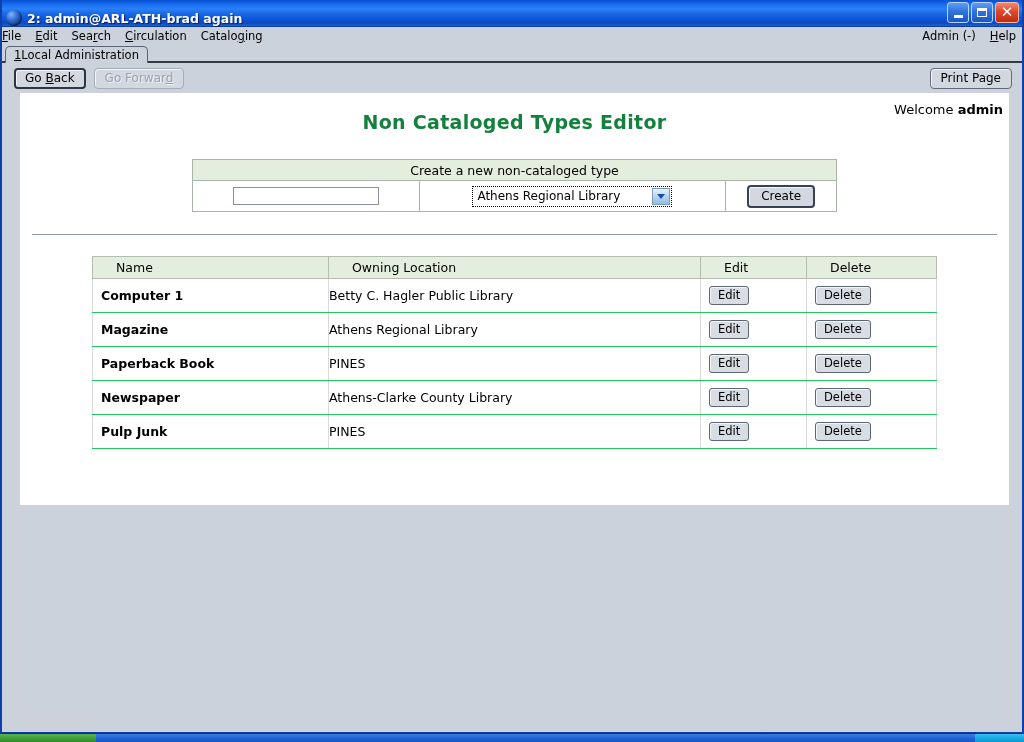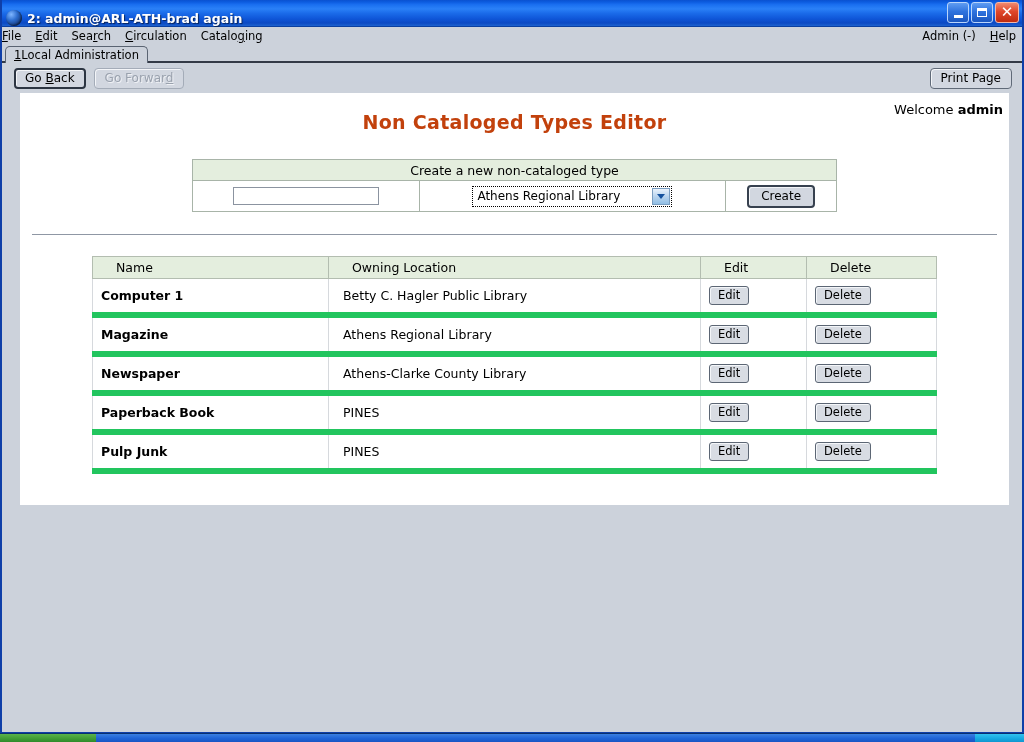--- a/index.html
+++ b/index.html
@@ -179,21 +179,21 @@
     font-size: 13px;
     color: #000;
     font-family: "DejaVu Sans", sans-serif;
     white-space: nowrap;
   }
   #welcome b { font-weight: bold; }
   #page-title {
     text-align: center;
     font-size: 19px;
     font-weight: bold;
-    color: #c2410c;
+    color: #15803d;
     margin: 0;
     padding: 18px 0 0 0;
     letter-spacing: .3px;
     font-family: "DejaVu Sans", sans-serif;
   }
 
   
   #create-table {
     border-collapse: collapse;
     margin: 26px auto 0 auto;
@@ -281,22 +281,22 @@
     font-weight: normal;
     font-size: 12.5px;
     padding: 3px 23px;
     color: #000;
     height: 15px;
     font-family: "DejaVu Sans", sans-serif;
   }
   #types-table td {
     border-left: 1px solid #d6d9dd;
     border-right: 1px solid #d6d9dd;
-    border-bottom: 6px solid #22c55e;
-    padding: 5px 14px;
+    border-bottom: 1px solid #22c55e;
+    padding: 5px 0;
     height: 23px;
     font-size: 12.5px;
     vertical-align: middle;
     font-family: "DejaVu Sans", sans-serif;
   }
   #types-table td.name { font-weight: bold; padding-left: 8px; }
   .row-btn {
     font-family: "DejaVu Sans", sans-serif;
     font-size: 11.5px;
     background: #d8dce3;
@@ -425,28 +425,28 @@
               <td class="cell-edit"><button class="row-btn">Edit</button></td>
               <td class="cell-del"><button class="row-btn">Delete</button></td>
             </tr>
             <tr>
               <td class="name">Magazine</td>
               <td>Athens Regional Library</td>
               <td class="cell-edit"><button class="row-btn">Edit</button></td>
               <td class="cell-del"><button class="row-btn">Delete</button></td>
             </tr>
             <tr>
-              <td class="name">Newspaper</td>
-              <td>Athens-Clarke County Library</td>
+              <td class="name">Paperback Book</td>
+              <td>PINES</td>
               <td class="cell-edit"><button class="row-btn">Edit</button></td>
               <td class="cell-del"><button class="row-btn">Delete</button></td>
             </tr>
             <tr>
-              <td class="name">Paperback Book</td>
-              <td>PINES</td>
+              <td class="name">Newspaper</td>
+              <td>Athens-Clarke County Library</td>
               <td class="cell-edit"><button class="row-btn">Edit</button></td>
               <td class="cell-del"><button class="row-btn">Delete</button></td>
             </tr>
             <tr>
               <td class="name">Pulp Junk</td>
               <td>PINES</td>
               <td class="cell-edit"><button class="row-btn">Edit</button></td>
               <td class="cell-del"><button class="row-btn">Delete</button></td>
             </tr>
           </tbody>

